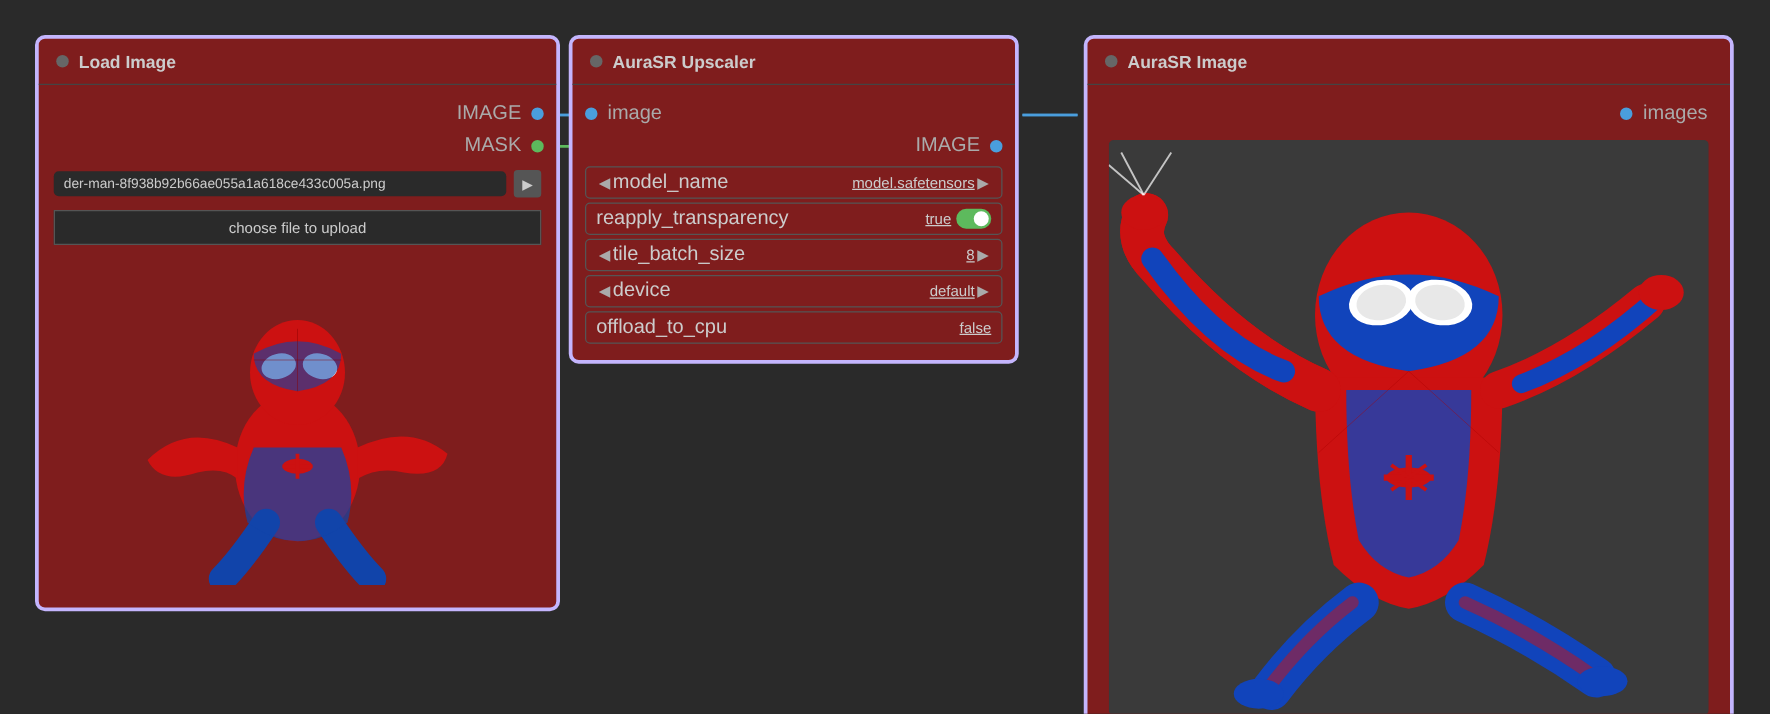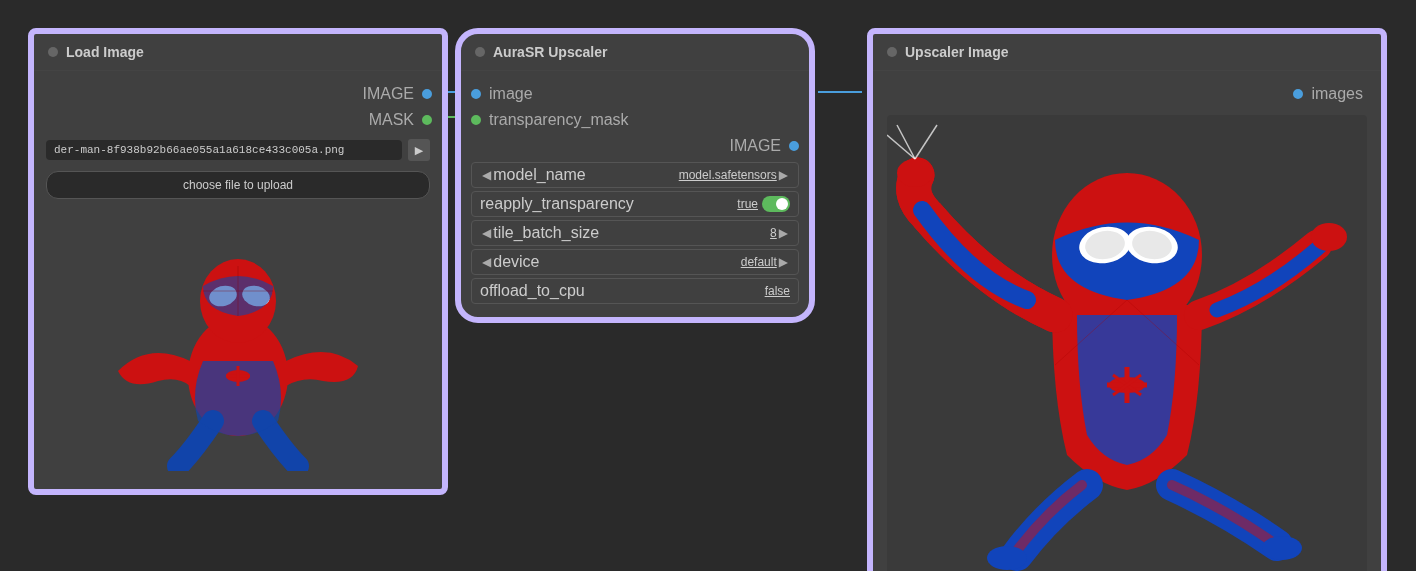--- a/index.html
+++ b/index.html
@@ -16,23 +16,23 @@
 
     .canvas-area {
       width: 100%;
       height: 100%;
       position: relative;
     }
 
     
     .node-card {
       position: absolute;
-      background-color: #404040;
+      background-color: #7f1d1d;
       border-radius: 8px;
-      border: 6px solid #c4b5fd;
+      border: 3px solid #c4b5fd;
       padding: 0;
       min-width: 200px;
     }
 
     .node-header {
       display: flex;
       align-items: center;
       gap: 8px;
       padding: 10px 14px;
       border-bottom: 1px solid #444;
@@ -110,21 +110,20 @@
     .file-name {
       font-size: 11px;
       color: #cccccc;
       background: #2a2a2a;
       padding: 4px 8px;
       border-radius: 4px;
       flex: 1;
       overflow: hidden;
       text-overflow: ellipsis;
       white-space: nowrap;
-      font-family: Liberation Mono, monospace;
     }
 
     .play-btn {
       width: 22px;
       height: 22px;
       background: #555;
       border: none;
       border-radius: 3px;
       cursor: pointer;
       display: flex;
@@ -132,21 +131,21 @@
       justify-content: center;
       color: #ccc;
       font-size: 11px;
       flex-shrink: 0;
     }
 
     .upload-btn {
       margin: 4px 12px;
       background: #2a2a2a;
       border: 1px solid #555;
-      border-radius: 12px;
+      border-radius: 0;
       color: #cccccc;
       padding: 6px 0;
       cursor: pointer;
       text-align: center;
       width: calc(100% - 24px);
       font-size: 12px;
     }
 
     .image-preview {
       margin: 8px 12px;
@@ -159,21 +158,20 @@
     .spiderman-small {
       width: 260px;
       height: 260px;
     }
 
     
     #node-aurasr {
       left: 455px;
       top: 28px;
       width: 360px;
-      border-radius: 23px;
     }
 
     .param-arrow-btn {
       background: none;
       border: none;
       color: #aaa;
       cursor: pointer;
       font-size: 12px;
       padding: 0 2px;
     }
@@ -341,24 +339,20 @@
       <div class="node-status-dot"></div>
       <span class="node-title">AuraSR Upscaler</span>
     </div>
     <div class="node-body">
 
       <div class="connector-row" style="display:flex; align-items:center; padding: 4px 10px;">
         <div class="connector-dot blue"></div>
         <span class="connector-label">image</span>
       </div>
 
-      <div class="connector-row" style="display:flex; align-items:center; padding: 4px 10px;">
-        <div class="connector-dot green"></div>
-        <span class="connector-label">transparency_mask</span>
-      </div>
 
       <div style="display:flex; align-items:center; justify-content: flex-end; padding: 4px 10px;">
         <span class="connector-label">IMAGE</span>
         <div class="connector-dot blue"></div>
       </div>
 
       <div class="param-row-bordered">
         <button class="param-arrow-btn">◀</button>
         <span class="param-name">model_name</span>
         <span class="param-value">model.safetensors</span>
@@ -388,21 +382,21 @@
       <div class="param-row-bordered">
         <span class="param-name">offload_to_cpu</span>
         <span class="param-value">false</span>
       </div>
     </div>
   </div>
 
   <div class="node-card" id="node-preview">
     <div class="node-header">
       <div class="node-status-dot"></div>
-      <span class="node-title">Upscaler Image</span>
+      <span class="node-title">AuraSR Image</span>
     </div>
     <div class="node-body">
 
       <div style="display:flex; align-items:center; padding: 4px 10px; justify-content: flex-end;">
         <div class="connector-dot blue"></div>
         <span class="connector-label">images</span>
       </div>
 
       <div class="preview-large">
 

